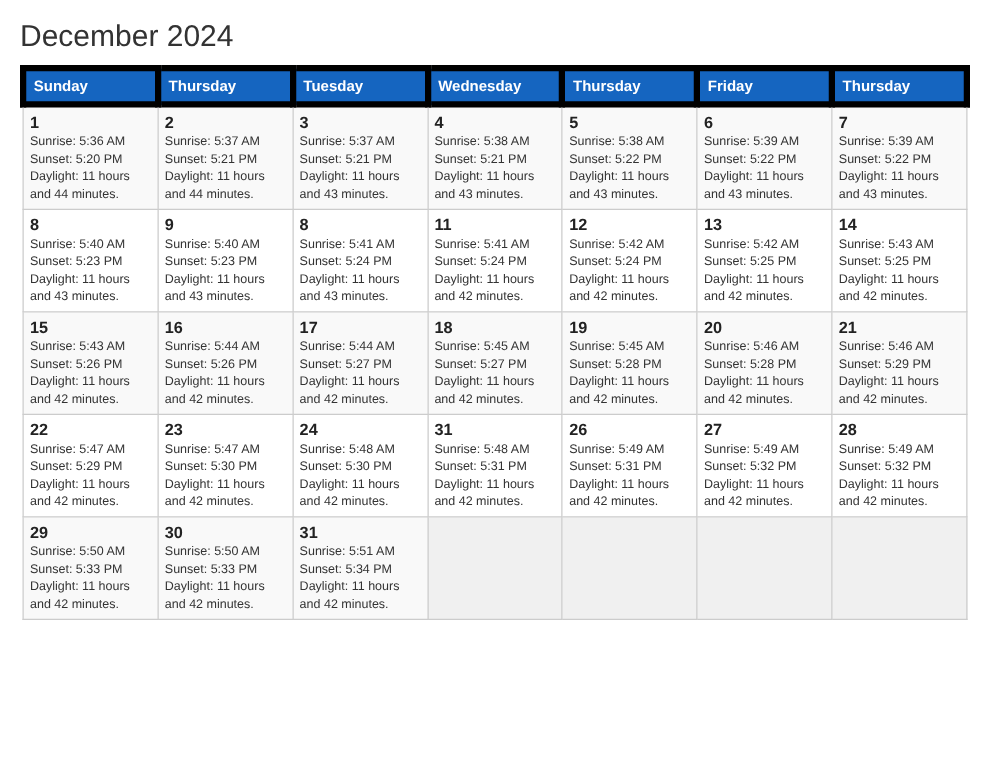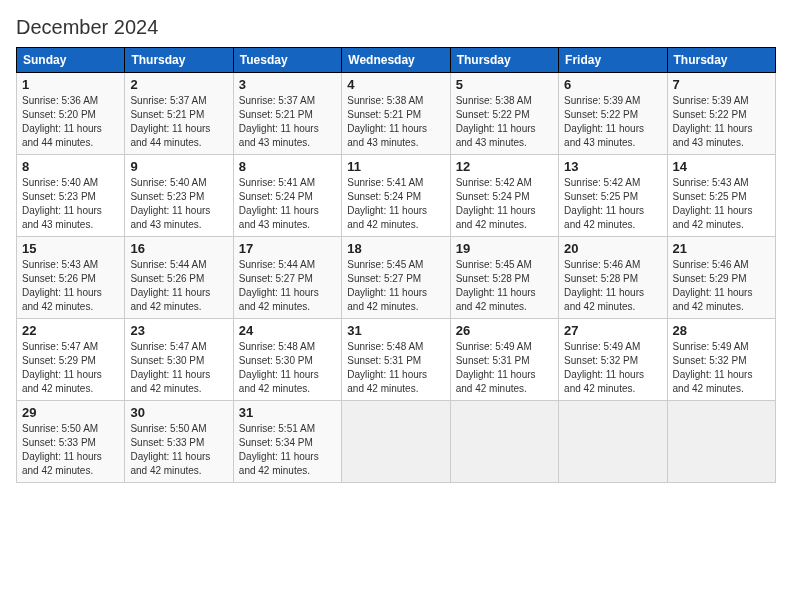--- a/index.html
+++ b/index.html
@@ -29,41 +29,41 @@
     }
     .logo-text span { color: #1565c0; }
     .logo-icon {
       width: 36px;
       height: 36px;
     }
     .title-block {
       text-align: right;
     }
     .cal-title {
-      font-size: 20px;
+      font-size: 24px;
       font-weight: normal;
       color: #333;
     }
     .cal-subtitle {
       font-size: 13px;
       color: #555;
     }
     table {
       width: 100%;
       border-collapse: collapse;
       font-size: 11px;
     }
     thead tr th {
       background: #1565c0;
       color: #fff;
       text-align: left;
       padding: 5px 6px;
       font-size: 12px;
       font-weight: bold;
-      border: 1px solid #000000;
+      border: 5px solid #000000;
     }
     tbody tr td {
       border: 1px solid #ccc;
       vertical-align: top;
       padding: 4px 5px;
       width: 14.28%;
       min-height: 70px;
       background: #fff;
     }
     tbody tr:nth-child(odd) td {

